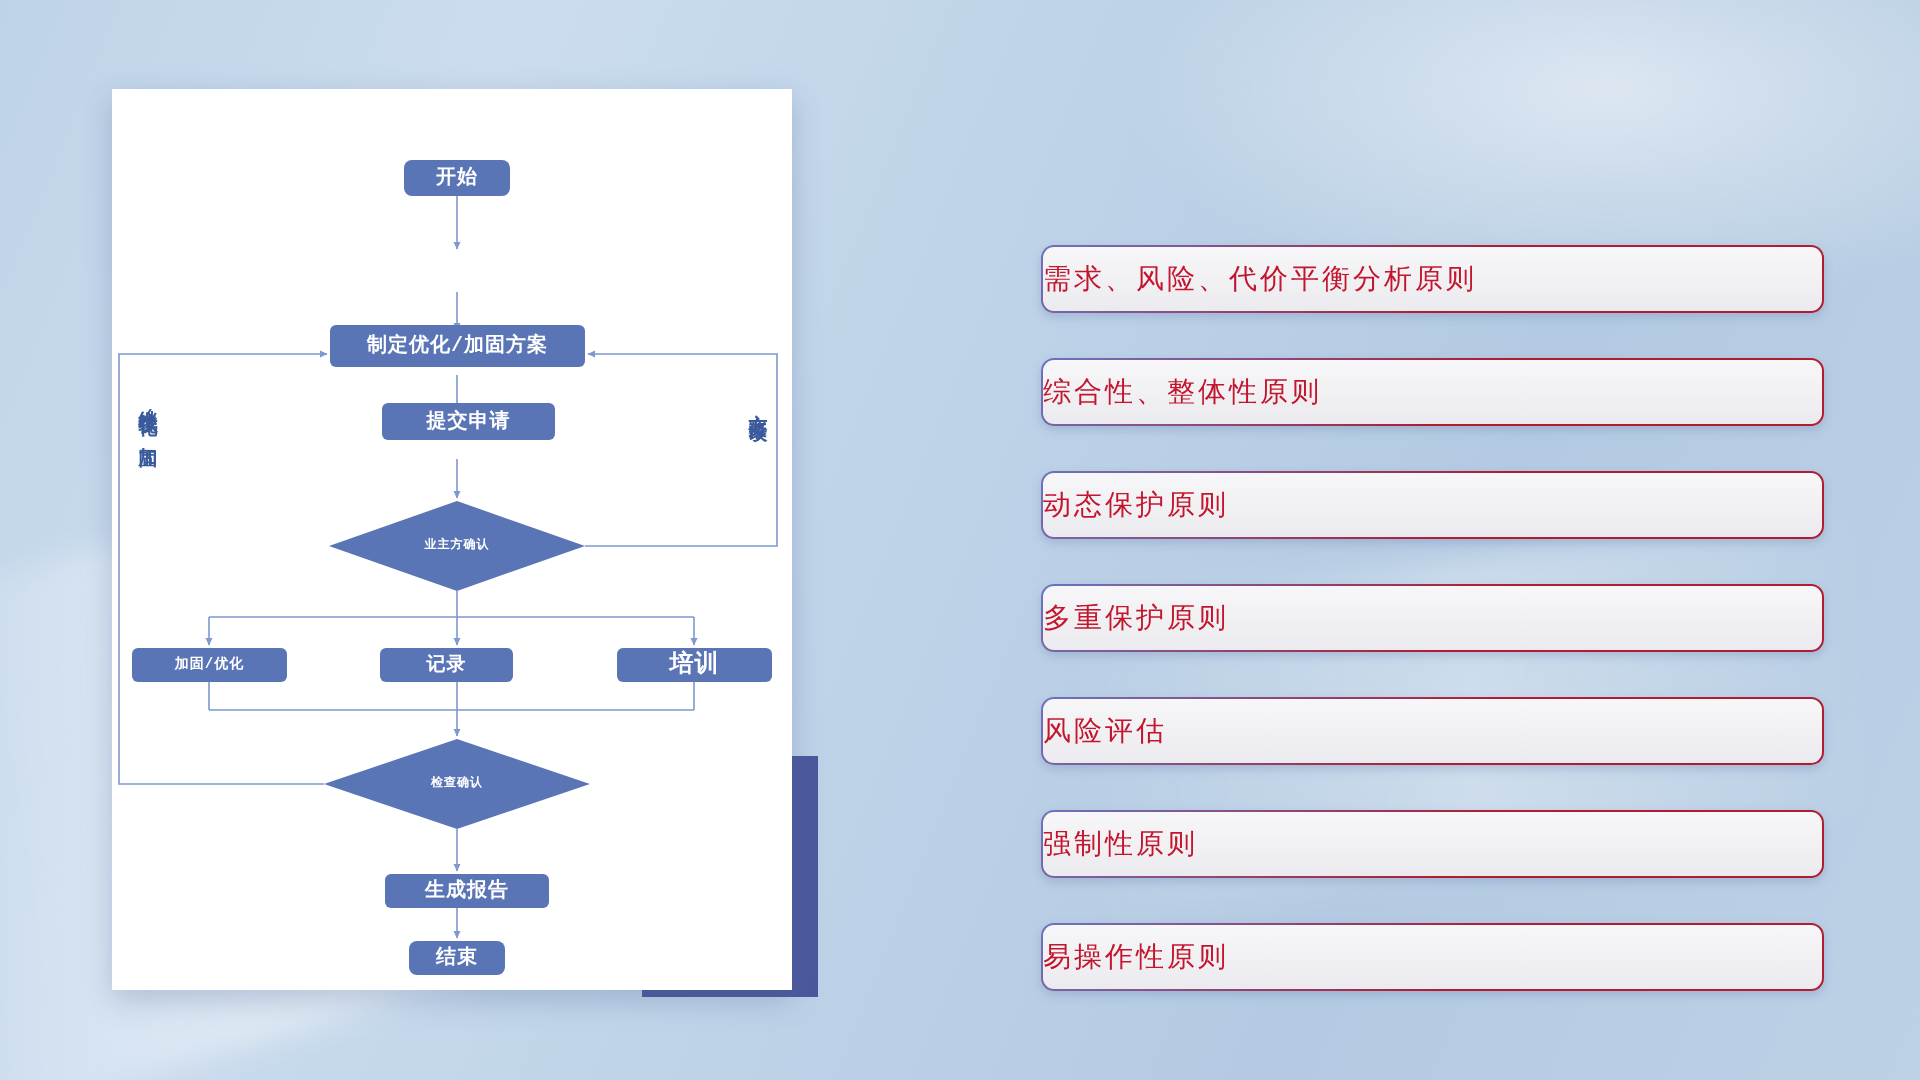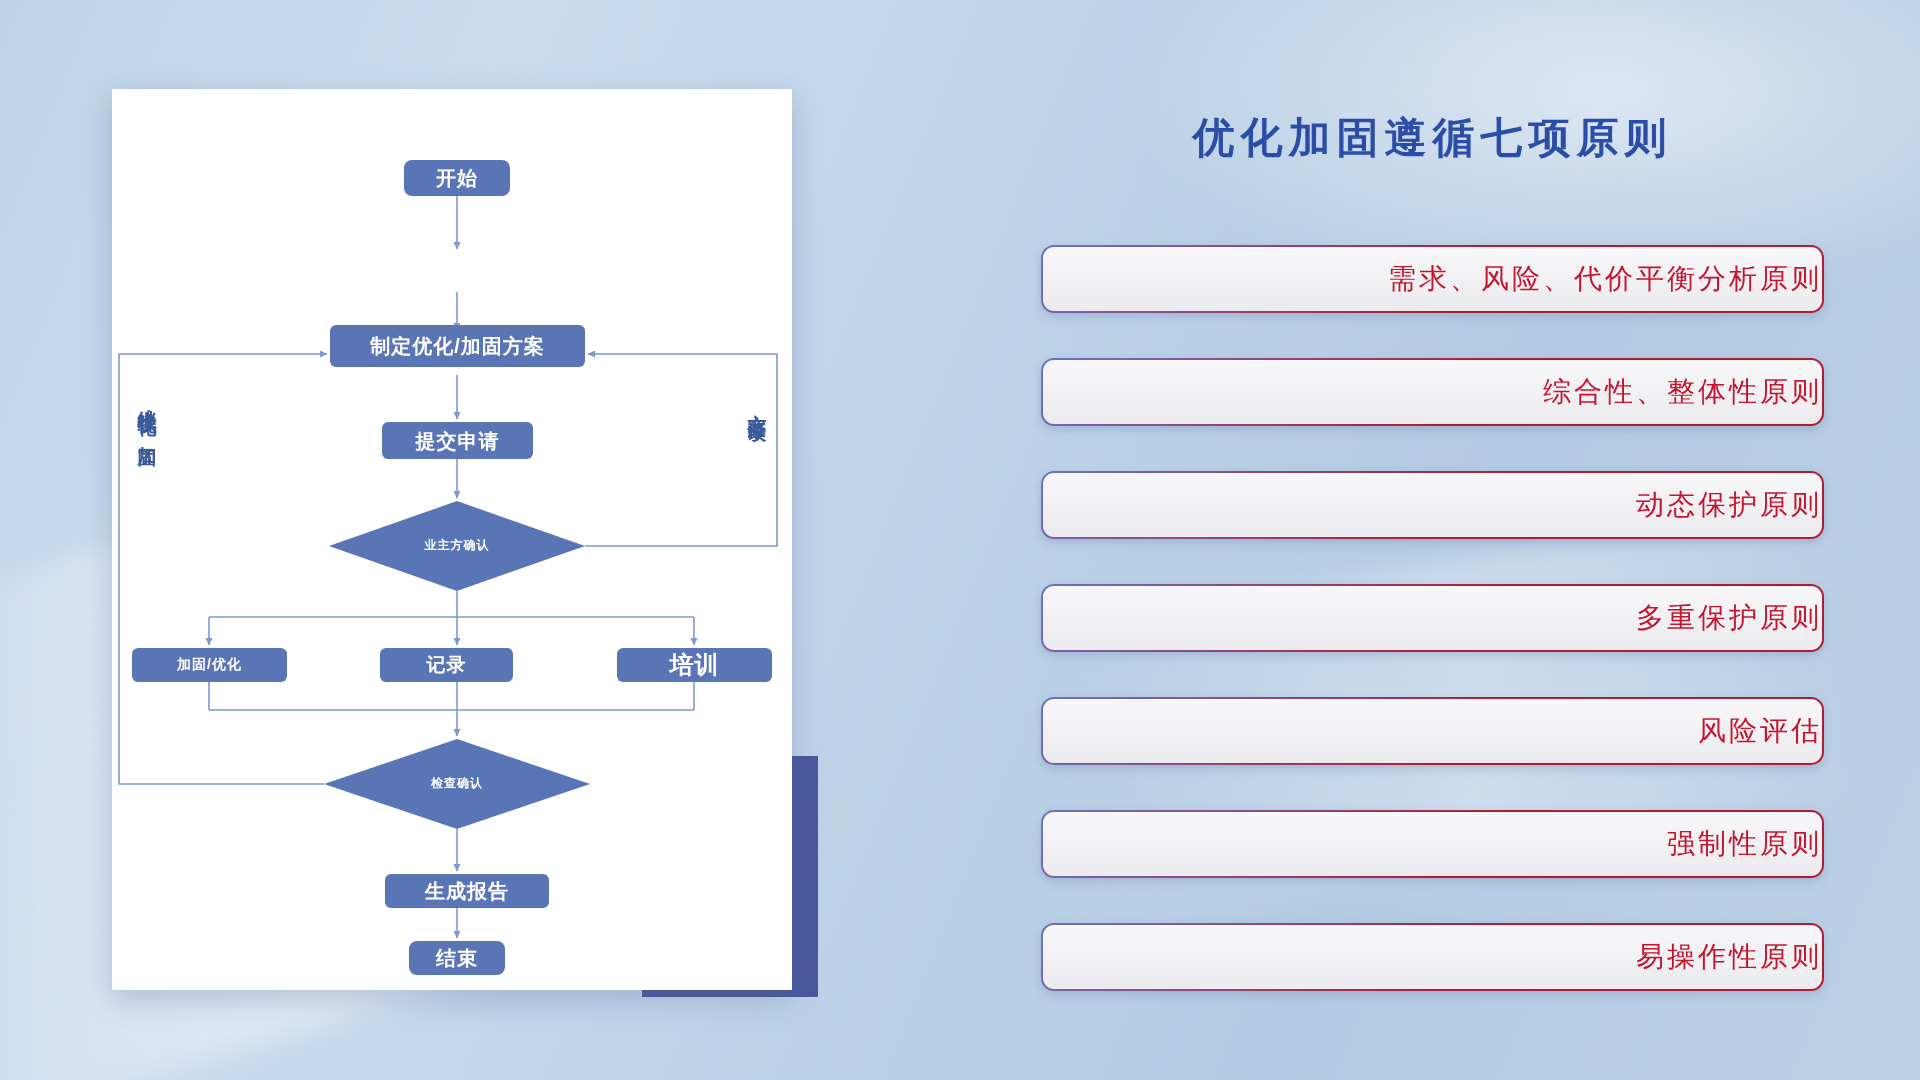--- a/index.html
+++ b/index.html
@@ -28,20 +28,21 @@
   }
 
   .accent-rect {
     position:absolute; left:642px; top:756px; width:176px; height:241px;
     background:#4a599c; z-index:1;
   }
   .card {
     position:absolute; left:112px; top:89px; width:680px; height:901px;
     background:#ffffff; z-index:2;
     box-shadow:0 10px 28px rgba(70,90,140,0.28);
+    font-family:Liberation Mono, monospace;
   }
   .connectors { position:absolute; left:0; top:0; }
 
   .node {
     position:absolute; background:#5a75b5; color:#ffffff;
     display:flex; align-items:center; justify-content:center;
     font-size:20px; font-weight:bold; letter-spacing:1px;
     border-radius:6px; z-index:3; text-align:center; line-height:1.1;
   }
   .diamond {
@@ -64,21 +65,21 @@
     position:absolute; left:1041px; top:245px; width:783px; z-index:2;
   }
   .principle {
     height:68px; margin-bottom:45px; border-radius:13px; padding:2px;
     background:linear-gradient(135deg,#6b74bd 0%,#b01c31 55%,#b01c31 100%);
     box-shadow:0 4px 10px rgba(95,115,165,0.28);
   }
   .principle-inner {
     height:100%; border-radius:11px;
     background:linear-gradient(180deg,#f7f7f9 0%,#ebebef 100%);
-    display:flex; align-items:center; justify-content:flex-end;
+    display:flex; align-items:center; justify-content:flex-start;
   }
   .principle-label {
     color:#c3152e; font-size:28px; letter-spacing:3px; font-weight:500;
   }
 </style>
 </head>
 <body>
 
 <div class="stage">
 
@@ -116,42 +117,41 @@
         <path d="M473,457 H665 V265 H476" marker-end="url(#arr)"></path>
         <path d="M212,695 H7 V265 H215" marker-end="url(#arr)"></path>
       </g>
     </svg>
 
     <div class="node" style="left:292px;top:71px;width:106px;height:36px;border-radius:8px">开始</div>
 
 
     <div class="node" style="left:218px;top:236px;width:255px;height:42px">制定优化/加固方案</div>
 
-    <div class="node" style="left:270px;top:333px;width:151px;height:37px">提交申请</div>
+    <div class="node" style="left:270px;top:314px;width:173px;height:37px">提交申请</div>
 
     <div class="node diamond" style="left:217px;top:412px;width:256px;height:90px">业主方确认</div>
 
     <div class="node" style="left:20px;top:559px;width:155px;height:34px;font-size:14px">加固/优化</div>
 
     <div class="node" style="left:268px;top:559px;width:133px;height:34px;font-size:19px">记录</div>
 
     <div class="node" style="left:505px;top:559px;width:155px;height:34px;font-size:24px">培训</div>
 
     <div class="node diamond" style="left:212px;top:650px;width:266px;height:90px">检查确认</div>
 
     <div class="node" style="left:273px;top:785px;width:164px;height:34px">生成报告</div>
 
     <div class="node" style="left:297px;top:852px;width:96px;height:34px;border-radius:8px">结束</div>
 
     <div class="vlabel" style="left:22px;top:305px;height:180px">继续优化/加固</div>
 
     <div class="vlabel" style="left:632px;top:310px;height:130px">方案修改</div>
   </div>
 
-  <div class="panel-title">优化加固遵循七项原则</div>
 
   <div class="principles">
     <div class="principle">
       <div class="principle-inner">
         <span class="principle-label">需求、风险、代价平衡分析原则</span>
       </div>
     </div>
     <div class="principle">
       <div class="principle-inner">
         <span class="principle-label">综合性、整体性原则</span>

